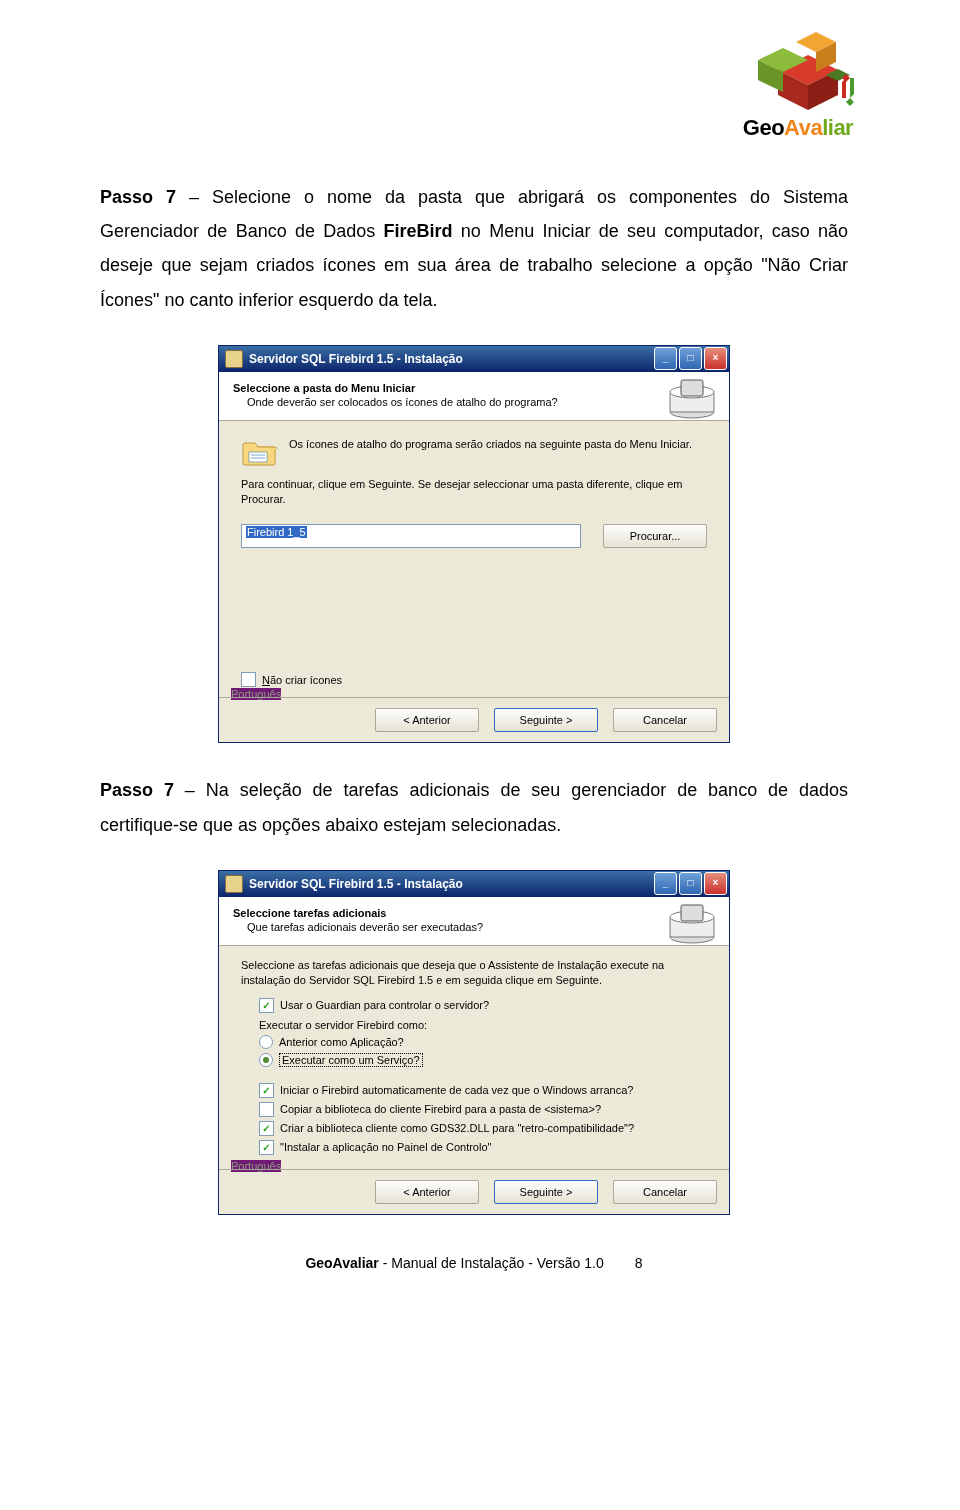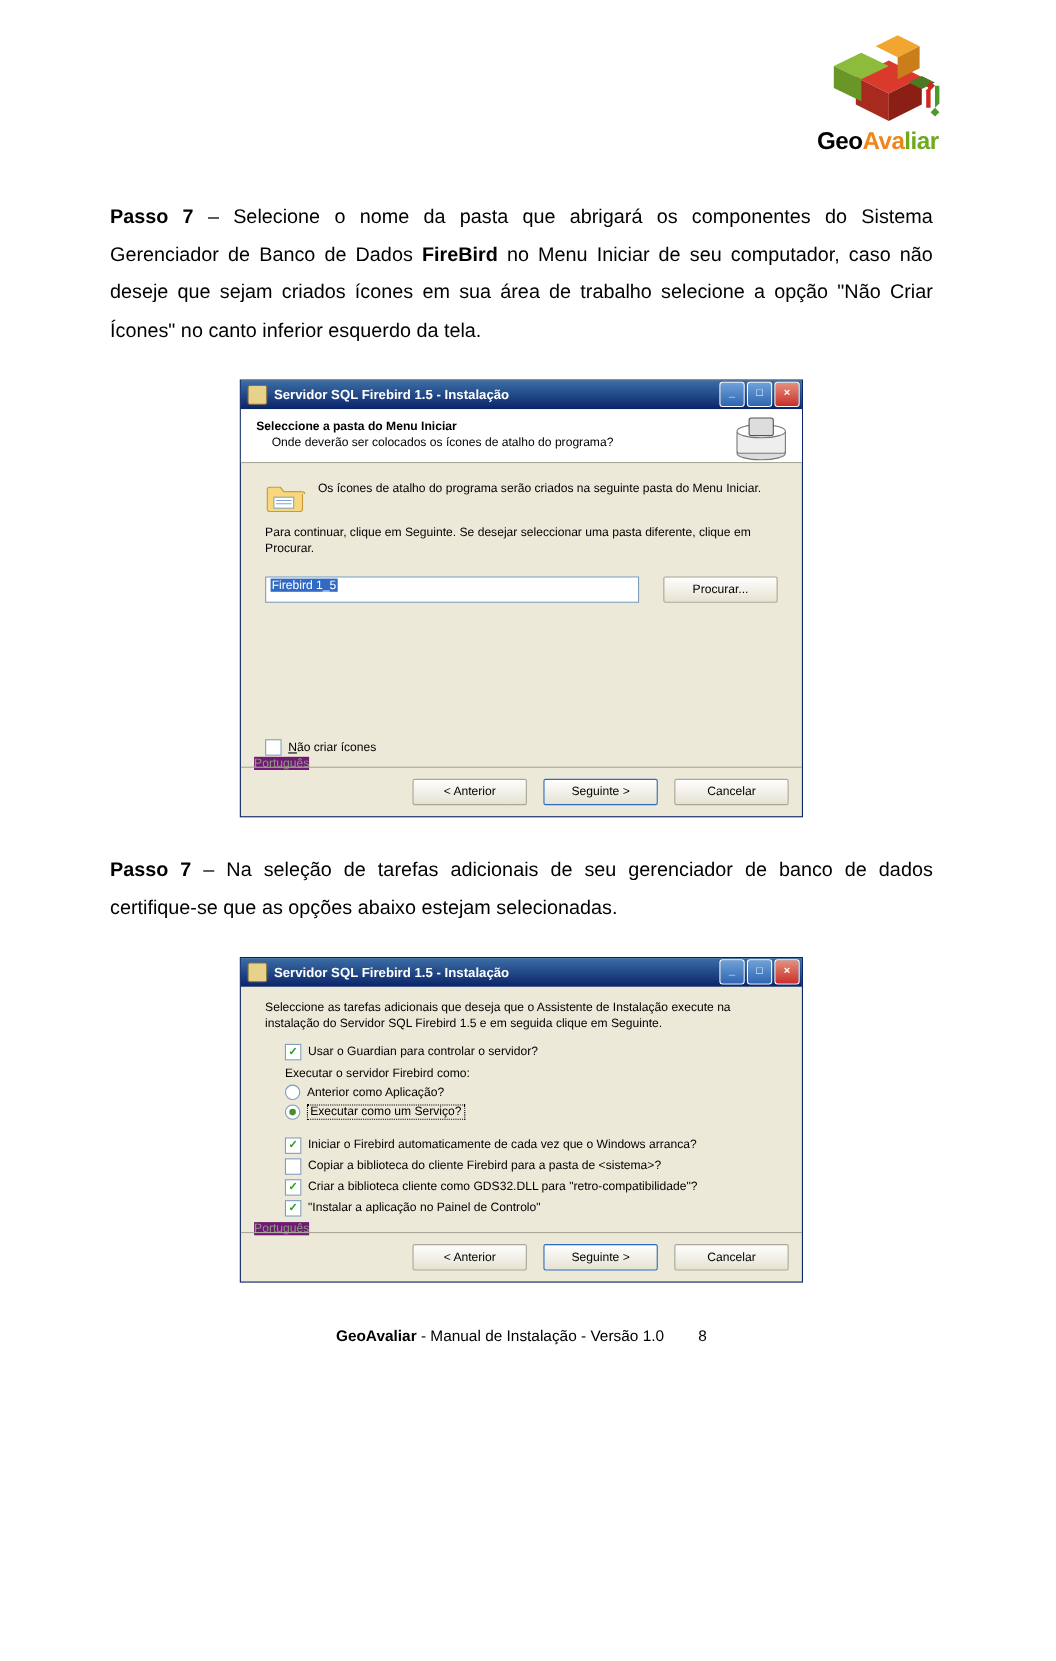--- a/index.html
+++ b/index.html
@@ -247,20 +247,32 @@
 <div class="win">
   <div class="titlebar">
     <span class="tb-icon"></span>
     <span class="tb-title">Servidor SQL Firebird 1.5 - Instalação</span>
     <div class="tb-btns">
       <span class="tb-btn tb-min">_</span>
       <span class="tb-btn tb-max">□</span>
       <span class="tb-btn tb-close">×</span>
     </div>
   </div>
+  <div class="win-head">
+    <div class="h1">Seleccione tarefas adicionais</div>
+    <div class="h2">Que tarefas adicionais deverão ser executadas?</div>
+    <div class="win-head-icon">
+      <svg viewBox="0 0 50 42">
+        <ellipse cx="25" cy="34" rx="22" ry="6" fill="#ddd" stroke="#777"></ellipse>
+        <rect x="3" y="14" width="44" height="20" rx="2" fill="#eee" stroke="#777"></rect>
+        <ellipse cx="25" cy="14" rx="22" ry="6" fill="#fff" stroke="#777"></ellipse>
+        <rect x="14" y="2" width="22" height="16" rx="2" fill="#ddd" stroke="#555"></rect>
+      </svg>
+    </div>
+  </div>
   <div class="win-body" style="padding-top:12px;">
     <div class="note" style="margin-bottom:10px;">Seleccione as tarefas adicionais que deseja que o Assistente de Instalação execute na instalação do Servidor SQL Firebird 1.5 e em seguida clique em Seguinte.</div>
 
     <div class="checkbox-row indent">
       <span class="cbox">✓</span>
       <span>Usar o Guardian para controlar o servidor?</span>
     </div>
 
     <div class="group-label indent">Executar o servidor Firebird como:</div>
     <div class="checkbox-row indent">

